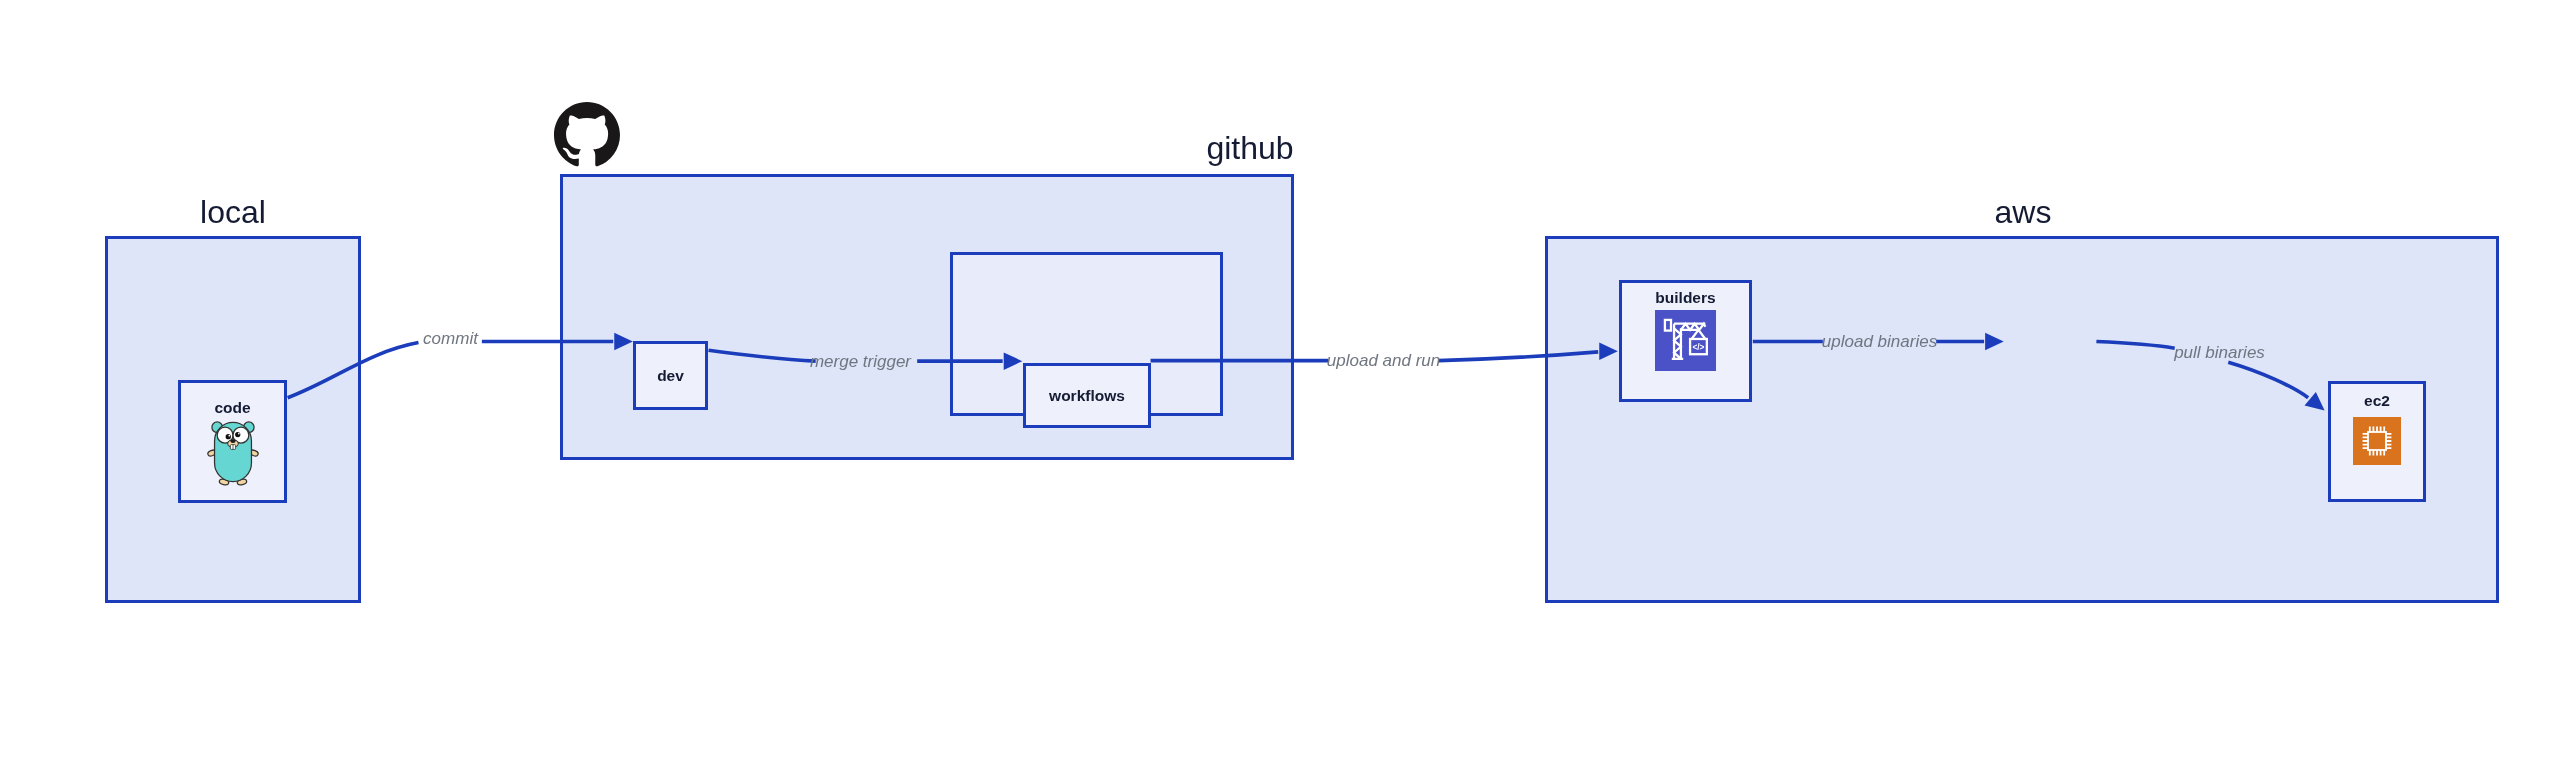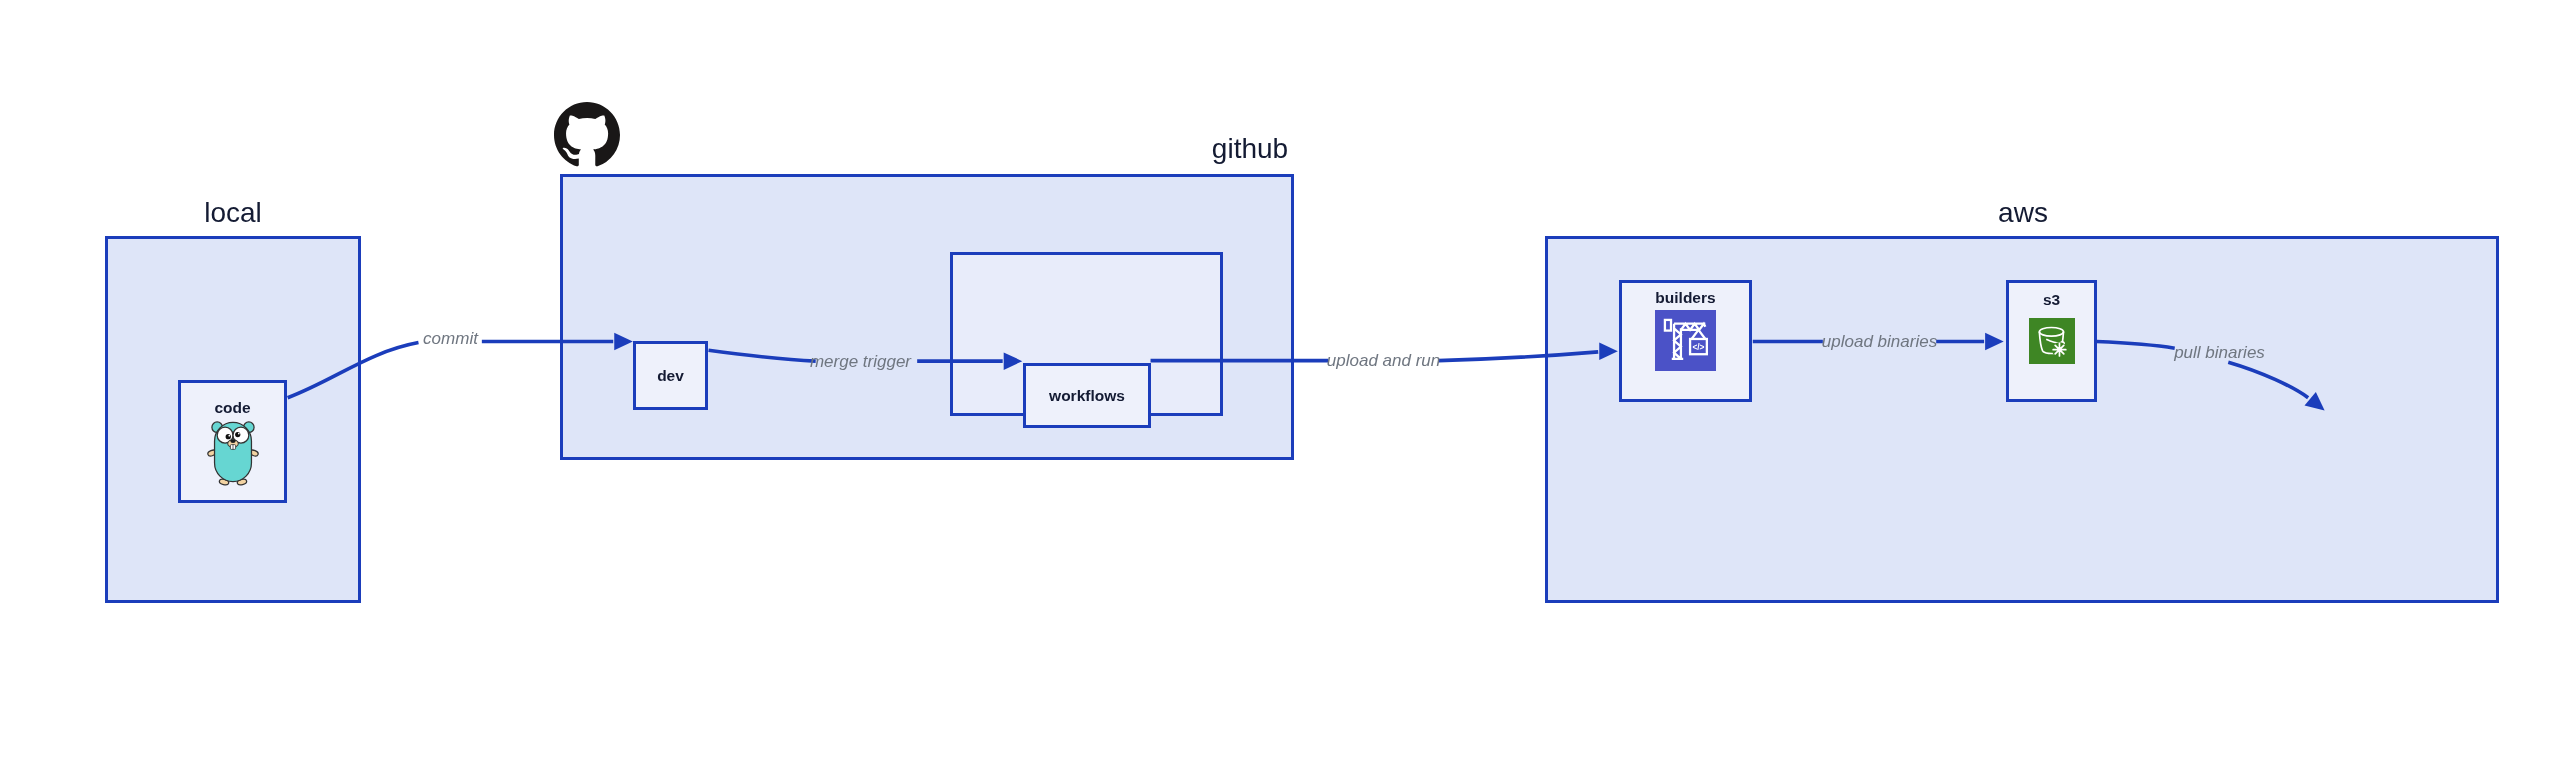--- a/index.html
+++ b/index.html
@@ -7,21 +7,21 @@
     width:2604px;height:781px;background:#ffffff;overflow:hidden;
     font-family:"Liberation Sans", sans-serif;
     --accent:#1b3dbb; --navy:#141b33; --gray:#6f7680;
     --fill1:#dee5f8; --fill2:#e8ecfa; --fill3:#eef1fb;
     --codebuild:#4b52c7; --s3green:#3e8624; --ec2orange:#d9731e;
     --octocat:#191717; --gopherBody:#66d6d2; --gopherTan:#f2d3a2;
   }
   .canvas{position:relative;width:2604px;height:781px;}
   .box{position:absolute;box-sizing:border-box;border:3.1px solid var(--accent);}
   .f1{background:var(--fill1);} .f2{background:var(--fill2);} .f3{background:var(--fill3);}
-  .glabel{position:absolute;color:var(--navy);font-size:28px;text-align:center;line-height:31px;}
+  .glabel{position:absolute;color:var(--navy);font-size:32px;text-align:center;line-height:31px;}
   .nlabel{color:var(--navy);font-weight:bold;font-size:15.5px;text-align:center;}
   .elabel{position:absolute;color:var(--gray);font-size:17px;font-style:italic;text-align:center;width:155px;height:23px;line-height:23px;}
   .nodebox{display:flex;flex-direction:column;align-items:center;}
   .centerbox{display:flex;align-items:center;justify-content:center;margin-top:35px;}
   svg.overlay{position:absolute;left:0;top:0;}
   .edge{stroke:var(--accent);stroke-width:7;fill:none;}
   .head{fill:var(--accent);stroke:none;}
   .title-wrap{position:absolute;left:1045px;top:633px;width:515px;text-align:center;}
   .title-text{
     display:inline-block;color:var(--navy);font-size:49px;line-height:52px;
@@ -89,37 +89,34 @@
         <rect x="13" y="13" width="8" height="14"></rect>
         <path d="M25 18 V64 M34 24 V64 M25 24 L34 32 L25 40 L34 48 L25 56 L34 64 M22 64 H37"></path>
         <path d="M25 18 H66 M34 26 H58 M34 26 L40 18 L46 26 L52 18 L58 26 L64 18 L66 22"></path>
         <path d="M57 26 L48 38 M57 26 L66 38"></path>
         <rect x="46" y="38" width="22" height="20"></rect>
       </g>
       <text x="57" y="52.5" text-anchor="middle" fill="#ffffff" font-size="11" font-weight="bold" font-family="Liberation Sans, sans-serif">&lt;/&gt;</text>
     </svg>
   </div>
 
-  <div class="box f3 nodebox" style="left:2006px;top:280px;width:91px;height:122px;">
-    <div class="nlabel" style="margin-top:8.2px;">s3</div>
-    <svg width="46" height="46" viewBox="0 0 80 80" style="margin-top:9.3px;">
-      <rect x="0" y="0" width="80" height="80" style="fill:var(--s3green);"></rect>
+
+  <div class="box f3 nodebox" style="left:2328px;top:381px;width:98px;height:121px;">
+    <div class="nlabel" style="margin-top:8.2px;">ec2</div>
+    <svg width="48" height="48" viewBox="0 0 80 80" style="margin-top:7.2px;">
+      <rect x="0" y="0" width="80" height="80" style="fill:var(--ec2orange);"></rect>
       <g stroke="#ffffff" stroke-width="3" fill="none">
-        <ellipse cx="39" cy="24" rx="21" ry="7.5"></ellipse>
-        <path d="M18 24 C19 40 21 52 24 58 M60 24 C59 40 57 52 54 58 M24 58 C30 63 48 63 54 58"></path>
-        <path d="M30 37 C40 42 50 44 57 44"></path>
-        <circle cx="58" cy="44.5" r="3"></circle>
-      </g>
-      <circle cx="53" cy="55" r="13" style="fill:var(--s3green);"></circle>
-      <g stroke="#ffffff" stroke-width="3" fill="none" stroke-linecap="round">
-        <path d="M53 44 V66 M42 55 H64 M45.5 47.5 L60.5 62.5 M60.5 47.5 L45.5 62.5"></path>
+        <rect x="25" y="25" width="30" height="30"></rect>
+        <path d="M28 16 V25 M34 16 V25 M40 16 V25 M46 16 V25 M52 16 V25"></path>
+        <path d="M28 55 V64 M34 55 V64 M40 55 V64 M46 55 V64 M52 55 V64"></path>
+        <path d="M16 28 H25 M16 34 H25 M16 40 H25 M16 46 H25 M16 52 H25"></path>
+        <path d="M55 28 H64 M55 34 H64 M55 40 H64 M55 46 H64 M55 52 H64"></path>
       </g>
     </svg>
   </div>
-
 
   <svg class="overlay" width="2604" height="781" viewBox="0 0 5054 1516">
 
     <path class="edge" d="M558 772 C650 737 715 683 812 665"></path>
     <path class="edge" d="M935 663 H1190"></path>
     <polygon class="head" points="1228,663 1192,646 1192,680"></polygon>
 
     <path class="edge" d="M1375 680 C1480 694 1540 699 1583 701"></path>
     <path class="edge" d="M1780 701 H1946"></path>
     <polygon class="head" points="1984,701 1948,684 1948,718"></polygon>

